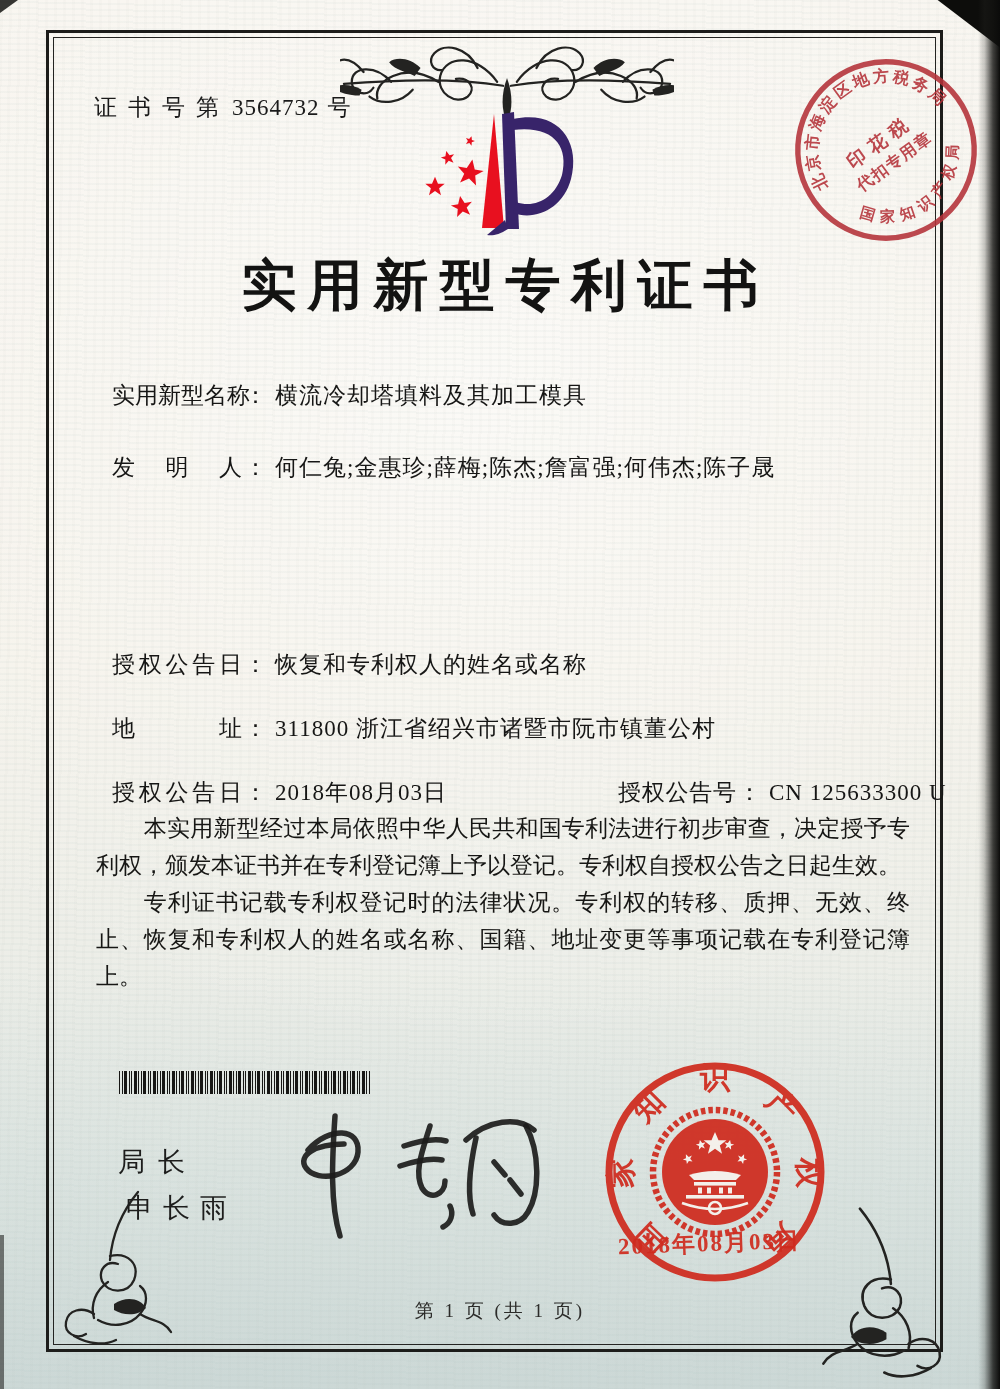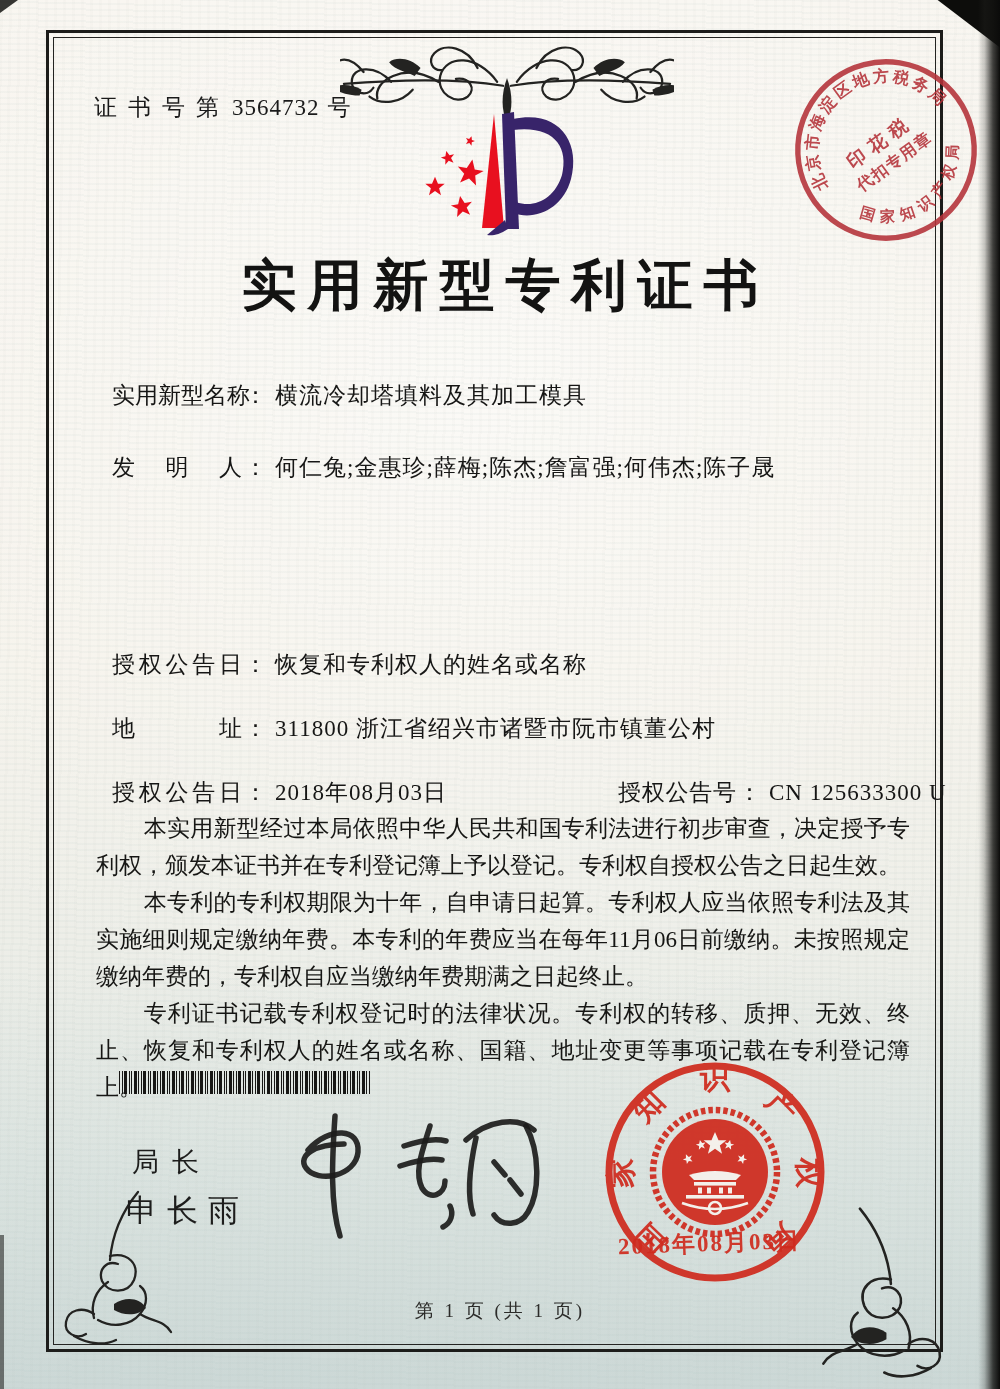--- a/index.html
+++ b/index.html
@@ -48,22 +48,22 @@
   
   .legal{position:absolute;left:96px;top:810px;width:814px;font-size:23px;line-height:37px;
     text-align:justify;color:#161614;}
   .legal p{margin:0;text-indent:2.08em;}
 
   
   .barcode{position:absolute;left:119px;top:1071px;width:268px;height:23px;font-size:0;line-height:0;overflow:hidden;white-space:nowrap;}
   .barcode i{display:inline-block;height:100%;background:#171715;vertical-align:top;}
 
   
-  .sig-title{position:absolute;left:132px;top:1144px;font-size:27px;letter-spacing:13px;color:#1d1d1c;text-align:right;}
-  .sig-name{position:absolute;left:126px;top:1190px;font-size:31px;letter-spacing:10px;color:#1d1d1c;}
+  .sig-title{position:absolute;left:118px;top:1144px;font-size:27px;letter-spacing:13px;color:#1d1d1c;text-align:right;}
+  .sig-name{position:absolute;left:126px;top:1190px;font-size:27px;letter-spacing:10px;color:#1d1d1c;}
   svg.sig{position:absolute;left:272px;top:1100px;width:268px;height:152px;}
   .sig path{stroke:#1c1c1b;stroke-width:5.5;fill:none;stroke-linecap:round;stroke-linejoin:round;opacity:.92;}
 
   
   svg.seal{position:absolute;left:597px;top:1054px;width:236px;height:236px;opacity:.93;}
   .seal-ring-c{fill:none;stroke:var(--seal-red,#cf2b1e);stroke-width:7;}
   .seal-chars text{fill:var(--seal-red,#cf2b1e);font-family:"Liberation Serif","DejaVu Serif",serif;
     font-weight:700;font-size:30px;}
   .wreath{fill:none;stroke:var(--seal-red,#cf2b1e);stroke-width:6.5;stroke-dasharray:4.5 3;}
   .disc{fill:var(--seal-red,#cf2b1e);}
@@ -210,21 +210,20 @@
   </div>
   <div class="frow" style="top:777px;right:0">
     <span class="flabel">授权公告日</span><span class="fcolon">：</span><span class="fvalue">2018年08月03日</span>
     <span class="grant-pair">
       <span class="flabel">授权公告号</span><span class="fcolon">：</span><span class="fvalue">CN 125633300 U</span>
     </span>
   </div>
 
   <div class="legal">
     <p>本实用新型经过本局依照中华人民共和国专利法进行初步审查，决定授予专利权，颁发本证书并在专利登记簿上予以登记。专利权自授权公告之日起生效。</p>
-    <p>本专利的专利权期限为十年，自申请日起算。专利权人应当依照专利法及其实施细则规定缴纳年费。本专利的年费应当在每年11月06日前缴纳。未按照规定缴纳年费的，专利权自应当缴纳年费期满之日起终止。</p>
     <p>专利证书记载专利权登记时的法律状况。专利权的转移、质押、无效、终止、恢复和专利权人的姓名或名称、国籍、地址变更等事项记载在专利登记簿上。</p>
   </div>
 
   <div class="barcode"><i style="width:1px;margin-right:2px"></i><i style="width:1px;margin-right:1px"></i><i style="width:3px;margin-right:2px"></i><i style="width:1px;margin-right:1px"></i><i style="width:1px;margin-right:2px"></i><i style="width:3px;margin-right:1px"></i><i style="width:1px;margin-right:2px"></i><i style="width:1px;margin-right:1px"></i><i style="width:3px;margin-right:2px"></i><i style="width:1px;margin-right:1px"></i><i style="width:1px;margin-right:2px"></i><i style="width:3px;margin-right:1px"></i><i style="width:1px;margin-right:2px"></i><i style="width:1px;margin-right:1px"></i><i style="width:3px;margin-right:2px"></i><i style="width:1px;margin-right:1px"></i><i style="width:1px;margin-right:2px"></i><i style="width:3px;margin-right:1px"></i><i style="width:1px;margin-right:2px"></i><i style="width:1px;margin-right:1px"></i><i style="width:3px;margin-right:2px"></i><i style="width:1px;margin-right:1px"></i><i style="width:1px;margin-right:2px"></i><i style="width:3px;margin-right:1px"></i><i style="width:1px;margin-right:2px"></i><i style="width:1px;margin-right:1px"></i><i style="width:3px;margin-right:2px"></i><i style="width:1px;margin-right:1px"></i><i style="width:1px;margin-right:2px"></i><i style="width:3px;margin-right:1px"></i><i style="width:1px;margin-right:2px"></i><i style="width:1px;margin-right:1px"></i><i style="width:3px;margin-right:2px"></i><i style="width:1px;margin-right:1px"></i><i style="width:1px;margin-right:2px"></i><i style="width:3px;margin-right:1px"></i><i style="width:1px;margin-right:2px"></i><i style="width:1px;margin-right:1px"></i><i style="width:3px;margin-right:2px"></i><i style="width:1px;margin-right:1px"></i><i style="width:1px;margin-right:2px"></i><i style="width:3px;margin-right:1px"></i><i style="width:1px;margin-right:2px"></i><i style="width:1px;margin-right:1px"></i><i style="width:3px;margin-right:2px"></i><i style="width:1px;margin-right:1px"></i><i style="width:1px;margin-right:2px"></i><i style="width:3px;margin-right:1px"></i><i style="width:1px;margin-right:2px"></i><i style="width:1px;margin-right:1px"></i><i style="width:3px;margin-right:2px"></i><i style="width:1px;margin-right:1px"></i><i style="width:1px;margin-right:2px"></i><i style="width:3px;margin-right:1px"></i><i style="width:1px;margin-right:2px"></i><i style="width:1px;margin-right:1px"></i><i style="width:3px;margin-right:2px"></i><i style="width:1px;margin-right:1px"></i><i style="width:1px;margin-right:2px"></i><i style="width:3px;margin-right:1px"></i><i style="width:1px;margin-right:2px"></i><i style="width:1px;margin-right:1px"></i><i style="width:3px;margin-right:2px"></i><i style="width:1px;margin-right:1px"></i><i style="width:1px;margin-right:2px"></i><i style="width:3px;margin-right:1px"></i><i style="width:1px;margin-right:2px"></i><i style="width:1px;margin-right:1px"></i><i style="width:3px;margin-right:2px"></i><i style="width:1px;margin-right:1px"></i><i style="width:1px;margin-right:2px"></i><i style="width:3px;margin-right:1px"></i><i style="width:1px;margin-right:2px"></i><i style="width:1px;margin-right:1px"></i><i style="width:3px;margin-right:2px"></i><i style="width:1px;margin-right:1px"></i><i style="width:1px;margin-right:2px"></i><i style="width:3px;margin-right:1px"></i><i style="width:1px;margin-right:2px"></i><i style="width:1px;margin-right:1px"></i></div>
 
   <div class="sig-title">局长</div>
   <div class="sig-name">申长雨</div>
   <svg class="sig" viewBox="0 0 268 152">
     <path d="M36,50 C58,26 88,28 86,52 C84,76 46,84 34,68 C25,55 44,44 72,44"></path>
     <path d="M63,16 C60,60 58,104 68,136"></path>

